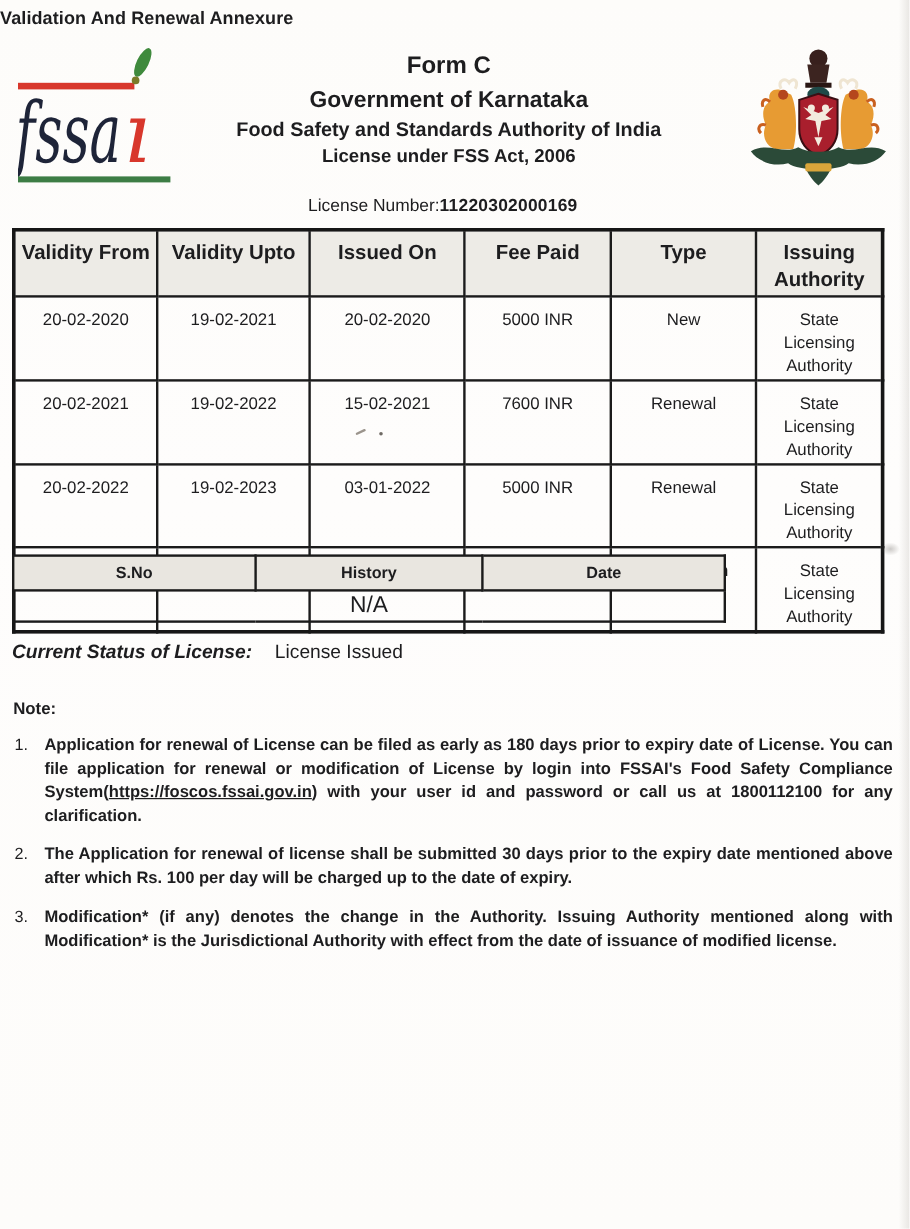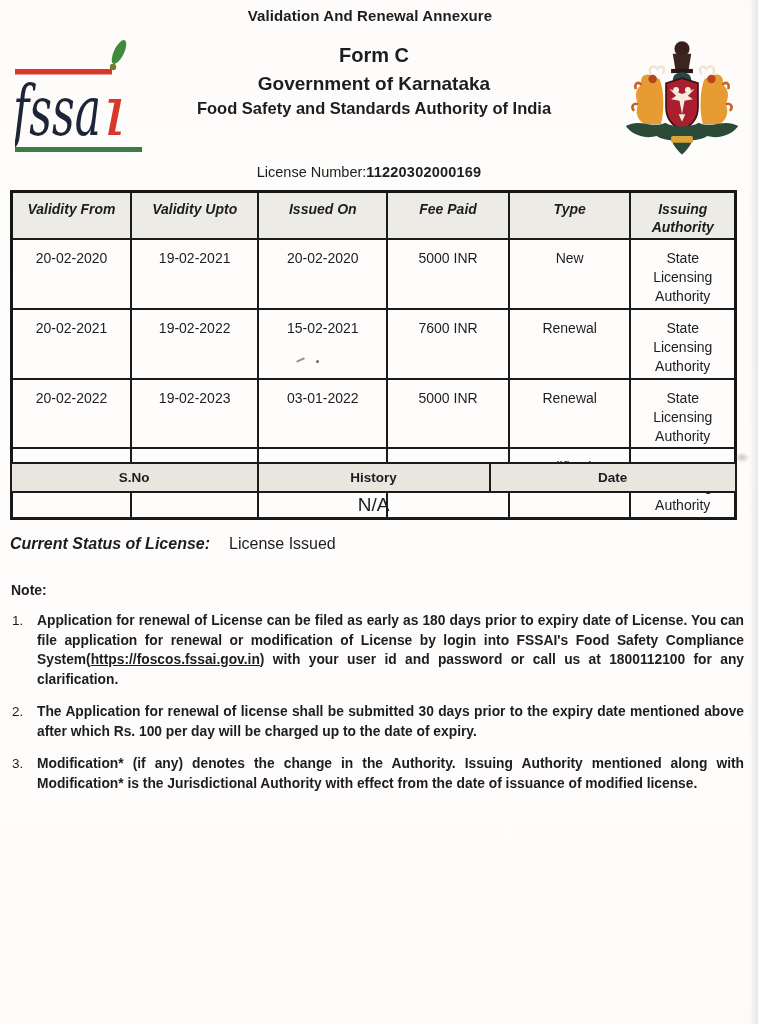--- a/index.html
+++ b/index.html
@@ -19,21 +19,21 @@
     position:absolute; right:0; top:0; width:9px; height:100%;
     background:linear-gradient(90deg, rgba(0,0,0,0), rgba(125,118,108,0.16));
     pointer-events:none;
   }
   .smudge {
     position:absolute; right:8px; top:452px; width:16px; height:11px;
     background:radial-gradient(ellipse at center, rgba(110,105,100,0.35), rgba(110,105,100,0) 70%);
     border-radius:50%;
   }
   .annexure-title {
-    position:absolute; top:7px; left:0; right:18px; text-align:center;
+    position:absolute; top:7px; left:0; right:18px; 
     font-size:15px; font-weight:bold; letter-spacing:.1px;
   }
   .fssai-logo { position:absolute; left:15px; top:36px; width:130px; height:128px; }
   .karnataka-emblem { position:absolute; right:13px; top:36px; width:126px; height:128px; }
   .header-center { position:absolute; left:158px; right:168px; top:44px; text-align:center; }
   .form-title     { font-size:20px;   font-weight:bold; }
   .gov-title      { font-size:19px;   font-weight:bold; margin-top:6px; }
   .authority-title{ font-size:16.5px; font-weight:bold; margin-top:4px; }
   .act-title      { font-size:15.5px; font-weight:bold; margin-top:4px; }
   .license-number-row {
@@ -43,42 +43,41 @@
 
   table { border-collapse:collapse; table-layout:fixed; }
   .license-table {
     position:absolute; top:190px; left:10px; width:727px;
     border:3px solid #161616;
   }
   .license-table th, .license-table td {
     border:2px solid #1b1b1b; text-align:center; vertical-align:top; overflow:hidden;
   }
   .license-table th {
-    height:46px; padding:7px 4px 2px; font-size:14px; line-height:1.3;
+    height:46px; padding:7px 4px 2px; font-size:17px; line-height:1.3;
     background:#edebe6;
-    font-style:italic;
   }
   .license-table td {
     height:46px; padding:9px 5px 2px; font-size:14px; line-height:1.35;
   }
   .pen-mark { position:absolute; left:296px; top:356px; width:30px; height:10px; }
   .pen-mark .stroke {
     position:absolute; left:0; top:3px; width:9px; height:1.5px;
     background:#9b948c; transform:rotate(-25deg); border-radius:2px;
   }
   .pen-mark .dot {
     position:absolute; left:20px; top:4px; width:3px; height:3px;
     background:#6f6a64; border-radius:50%;
   }
   .suspension-title {
     position:absolute; top:437px; left:0; right:20px; text-align:center;
     font-size:16px; font-weight:bold;
   }
   .suspension-table {
-    position:absolute; top:462px; left:10px; width:727px;
+    position:absolute; top:462px; left:10px; width:595px;
     border:2px solid #161616;
   }
   .suspension-table th {
     border:2px solid #1b1b1b; background:#e9e6e0;
     height:29px; font-size:13.5px; text-align:center; vertical-align:middle; padding:2px;
   }
   .suspension-table td {
     border:2px solid #1b1b1b; height:26px; font-size:19px;
     text-align:center; vertical-align:middle; padding:1px;margin-left:17px;
   }
@@ -147,20 +146,21 @@
       <path d="M8 106 C25 96 40 110 55 102 C65 108 85 108 95 102 C110 110 125 96 142 106 C135 116 120 122 105 118 C95 126 55 126 45 118 C30 122 15 116 8 106 Z" fill="#2b4a38"></path>
       <path d="M60 118 C68 112 82 112 90 118 C85 130 80 136 75 140 C70 136 65 130 60 118 Z" fill="#2b4a38"></path>
       <rect x="62" y="118" width="26" height="8" rx="2" fill="#d9a53a"></rect>
     </svg>
   </div>
 
   <div class="header-center">
     <div class="form-title">Form C</div>
     <div class="gov-title">Government of Karnataka</div>
     <div class="authority-title">Food Safety and Standards Authority of India</div>
+    <div class="act-title">License under FSS Act, 2006</div>
   </div>
 
   <div class="license-number-row">
     <span>License Number:</span><span class="num">11220302000169</span>
   </div>
 
   <table class="license-table">
     <colgroup>
       <col style="width:16.5%">
         <col style="width:17.6%">

